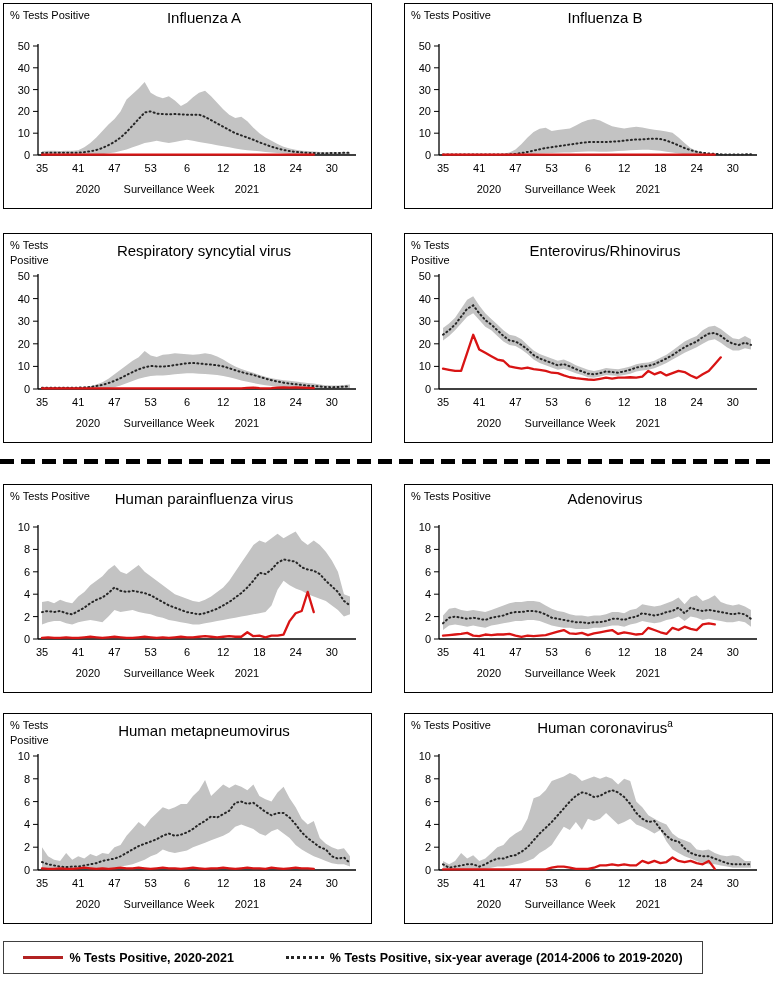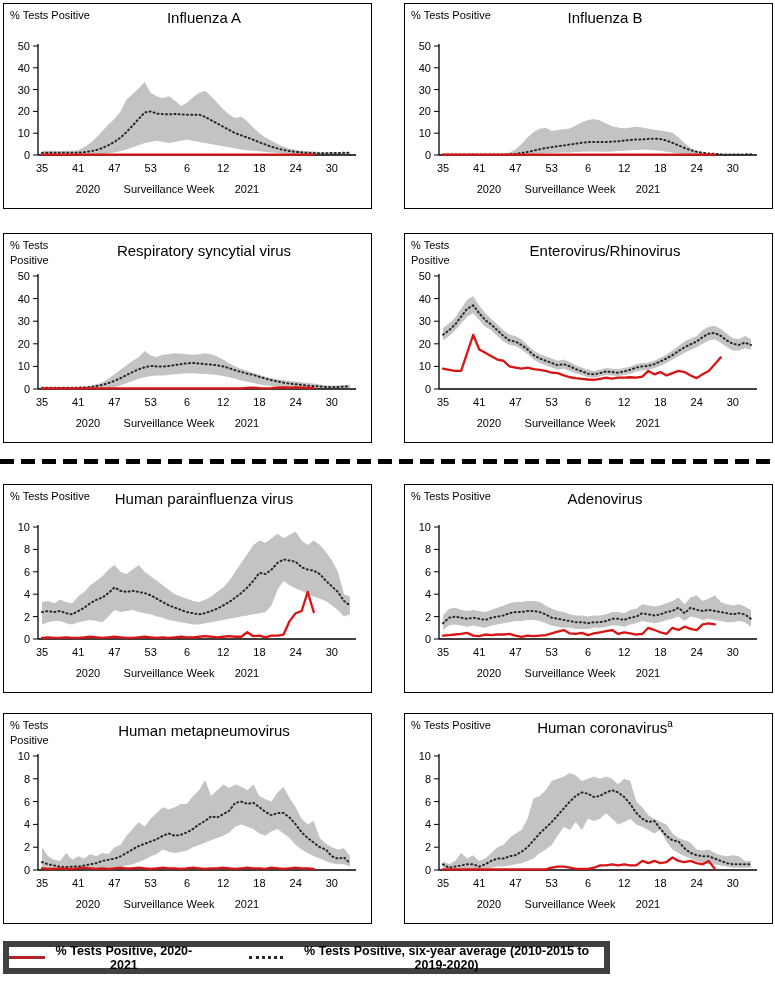--- a/index.html
+++ b/index.html
@@ -1,22 +1,22 @@
 <!DOCTYPE html>
 <html><head>
 <meta charset="utf-8">
 <style>
   html,body{margin:0;padding:0;background:#fff;}
   .page{position:relative;width:775px;height:987px;background:#fff;
         font-family:"Liberation Sans",sans-serif;color:#000;overflow:hidden;}
   .panel{position:absolute;border:1px solid #000;background:#fff;box-sizing:border-box;}
   .divider{position:absolute;left:0;top:459px;width:775px;height:5px;
            background:repeating-linear-gradient(90deg,#000 0 14px,transparent 14px 21px);}
-  .legendbox{position:absolute;left:3px;top:941px;width:607px;height:33px;
-             border:6px solid #404040;box-sizing:border-box;display:flex;align-items:center;
+  .legendbox{position:absolute;left:3px;top:941px;width:700px;height:33px;
+             border:1px solid #404040;box-sizing:border-box;display:flex;align-items:center;
              justify-content:center;gap:52px;text-align:center;}
   .legend-item{display:flex;align-items:center;gap:6px;font-size:12.5px;font-weight:bold;}
   .swatch-red{display:inline-block;width:40px;height:0;border-top:3px solid #b22222;}
   .swatch-dotted{display:inline-block;width:38px;height:0;border-top:3px dotted #262626;}
   svg text{font-family:"Liberation Sans",sans-serif;}
 </style>
 </head>
 <body>
 
 <div class="page">
@@ -292,16 +292,16 @@
 
   <div class="divider"></div>
 
   <div class="legendbox">
     <div class="legend-item">
       <span class="swatch-red"></span>
       <span>% Tests Positive, 2020-2021</span>
     </div>
     <div class="legend-item">
       <span class="swatch-dotted"></span>
-      <span>% Tests Positive, six-year average (2010-2015 to 2019-2020)</span>
+      <span>% Tests Positive, six-year average (2014-2006 to 2019-2020)</span>
     </div>
   </div>
 </div>
 
 </body></html>

